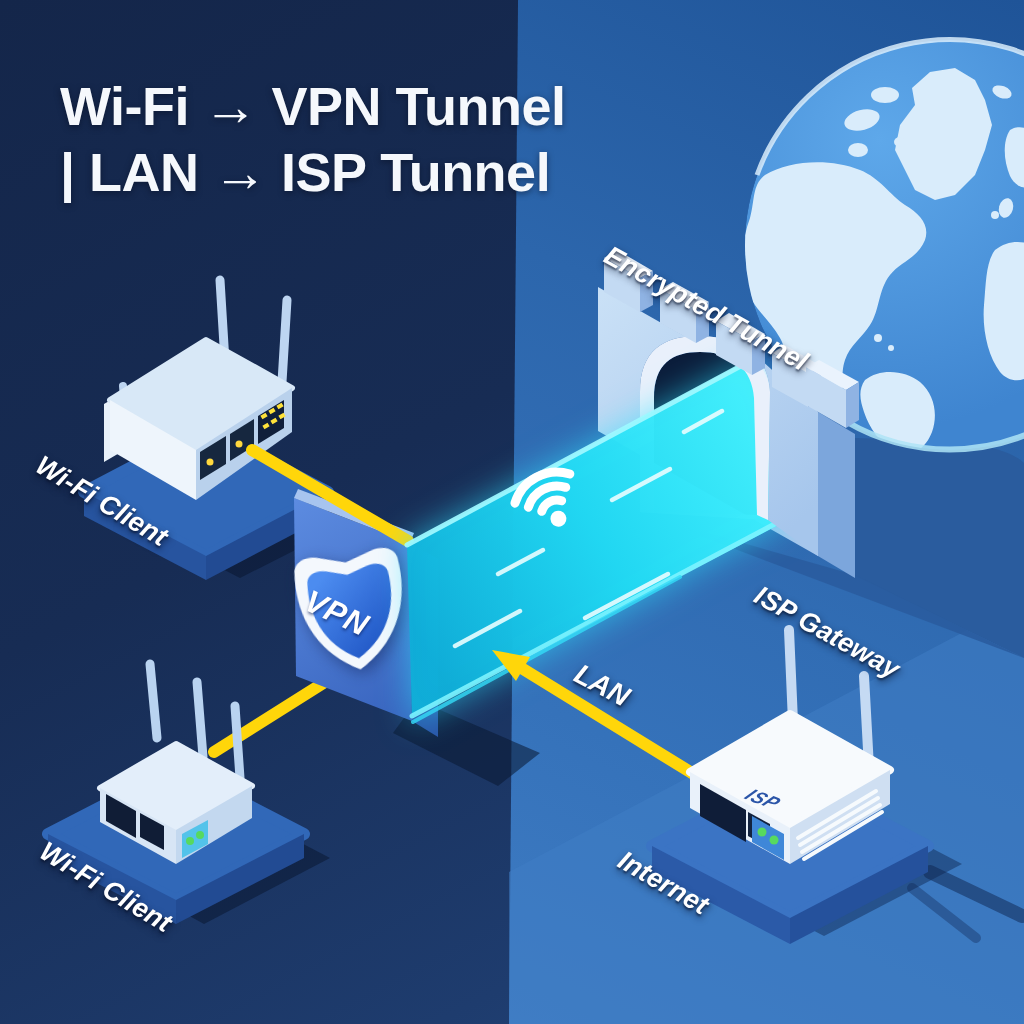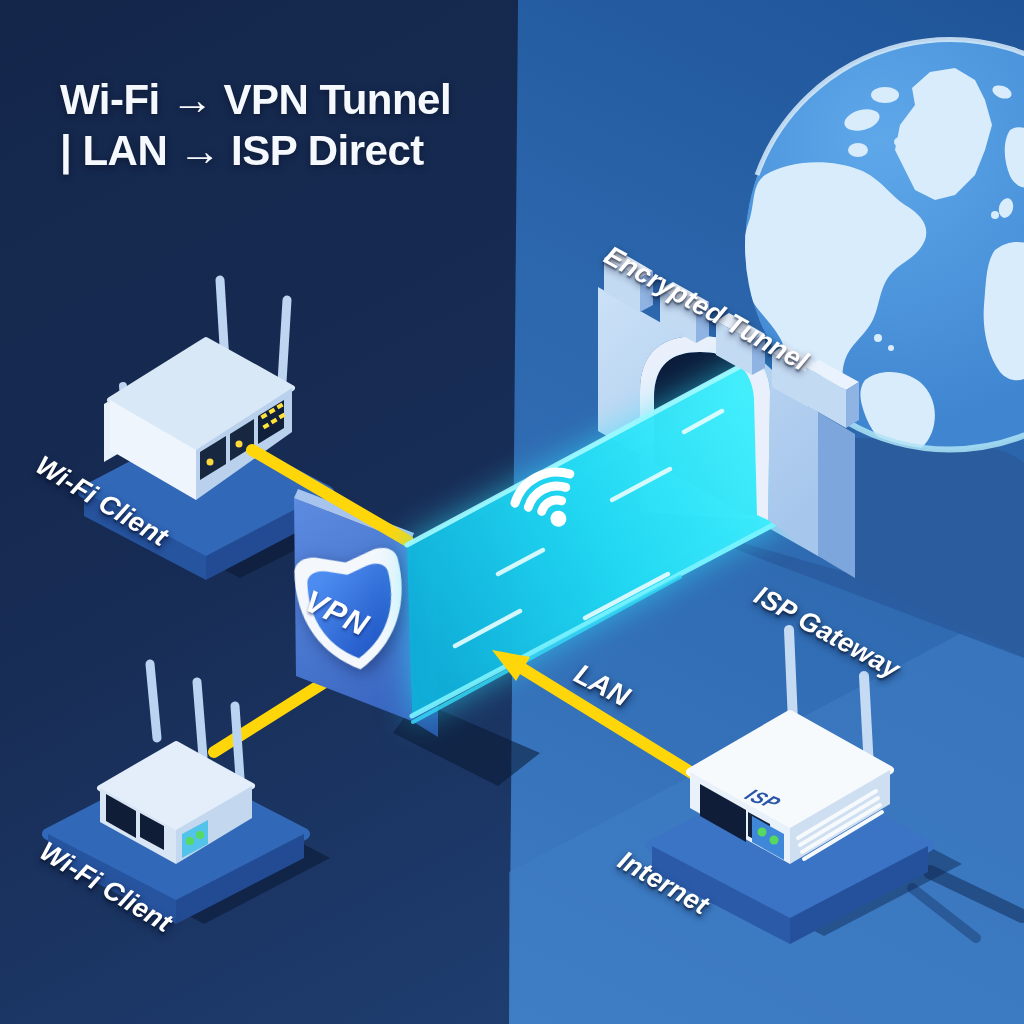--- a/index.html
+++ b/index.html
@@ -8,21 +8,21 @@
   .bg-right{position:absolute;inset:0;
     background:linear-gradient(205deg,#1f5498 0%,#2c66ac 32%,#3572ba 62%,#4583ca 100%);}
   .bg-left{position:absolute;inset:0;
     background:linear-gradient(152deg,#14264a 0%,#172c54 42%,#1e3c6e 80%,#24477c 100%);
     clip-path:polygon(0 0,50.59% 0,49.71% 100%,0 100%);}
   #art{position:absolute;left:0;top:0;width:1024px;height:1024px;}
   .lbl{position:absolute;color:#ffffff;font-weight:bold;font-style:italic;
     white-space:nowrap;transform-origin:left top;
     text-shadow:2px 3px 7px rgba(6,16,40,.65), 1px 2px 2px rgba(6,16,40,.5);}
   #title{position:absolute;left:60px;top:74px;color:#f5f8fc;font-weight:bold;
-    font-size:42px;line-height:1.22;letter-spacing:-.5px;
+    font-size:54px;line-height:1.22;letter-spacing:-.5px;
     text-shadow:0 2px 6px rgba(5,12,30,.5);}
   #lbl-encrypted{left:614px;top:240px;font-size:27px;transform:rotate(29deg);}
   #lbl-wifi-top{left:46px;top:450px;font-size:27px;transform:rotate(31deg);}
   #lbl-wifi-bottom{left:50px;top:836px;font-size:27px;transform:rotate(31deg);}
   #lbl-isp-gateway{left:764px;top:580px;font-size:27px;transform:rotate(29deg);}
   #lbl-lan{left:584px;top:658px;font-size:28px;transform:rotate(28deg);}
   #lbl-internet{left:628px;top:845px;font-size:27px;transform:rotate(30deg);}
   #lbl-vpn{left:314px;top:583px;font-size:31px;transform:rotate(25deg);
     letter-spacing:1px;text-shadow:1px 2px 3px rgba(10,30,90,.6);}
   #lbl-isp-device{left:756px;top:786px;font-size:18px;color:#2b55a8;
@@ -267,21 +267,21 @@
         <polygon points="748,812 770,824 770,848 748,836" fill="#13233f"></polygon>
         <polygon points="752,816 784,834 784,860 752,842" fill="#3f87d8"></polygon>
         <circle cx="762" cy="832" r="4.5" fill="#57d95f"></circle>
           <circle cx="774" cy="840" r="4.5" fill="#57d95f"></circle>
       </g>
     </g>
   </svg>
 
   <div id="title">
     <div>Wi-Fi → VPN Tunnel</div>
-    <div>| LAN → ISP Direct</div>
+    <div>| LAN → ISP Tunnel</div>
   </div>
   <div class="lbl" id="lbl-encrypted">Encrypted Tunnel</div>
   <div class="lbl" id="lbl-wifi-top">Wi-Fi Client</div>
   <div class="lbl" id="lbl-wifi-bottom">Wi-Fi Client</div>
   <div class="lbl" id="lbl-isp-gateway">ISP Gateway</div>
   <div class="lbl" id="lbl-lan">LAN</div>
   <div class="lbl" id="lbl-internet">Internet</div>
   <div class="lbl" id="lbl-vpn">VPN</div>
   <div class="lbl" id="lbl-isp-device">ISP</div>
 </div>

